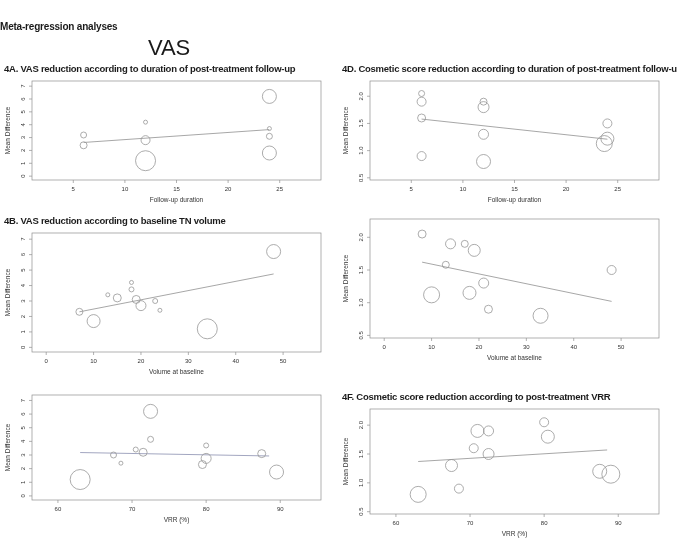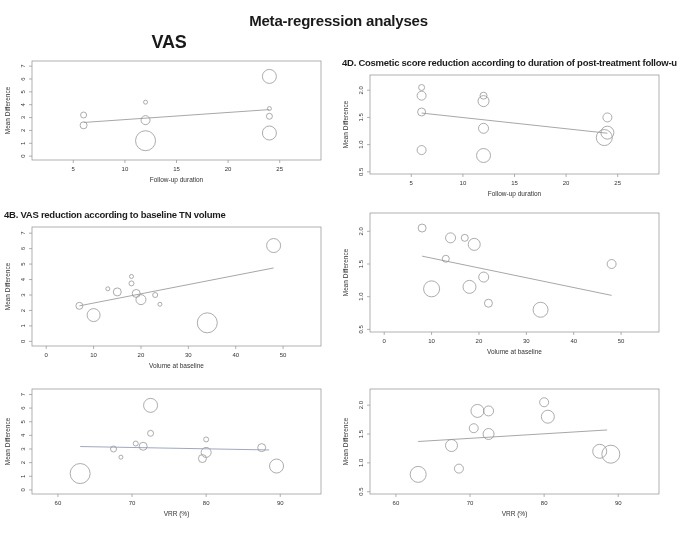--- a/index.html
+++ b/index.html
@@ -1,38 +1,39 @@
 <!DOCTYPE html>
 <html><head>
 <meta charset="utf-8">
 <style>
   html,body{margin:0;padding:0;background:#ffffff;}
   body{width:677px;height:538px;font-family:"Liberation Sans",sans-serif;color:#1a1a1a;overflow:hidden;}
   .fig{width:677px;height:538px;background:#fff;}
-  .fig-title{text-align:center;font-size:15px;font-weight:bold;padding-top:12px;height:18px;line-height:17px;letter-spacing:-0.2px;}
+  .fig-title{text-align:left;font-size:10px;font-weight:bold;padding-top:18px;height:18px;line-height:17px;letter-spacing:-0.2px;}
   .col-headers{display:grid;grid-template-columns:338px 339px;height:26px;}
-  .col-header{text-align:center;font-size:18px;font-weight:bold;line-height:24px;letter-spacing:-0.2px;}
+  .col-header{text-align:center;font-size:22px;font-weight:normal;line-height:24px;letter-spacing:-0.2px;}
   .panels{display:grid;grid-template-columns:338px 339px;grid-template-rows:152px 176px 160px;}
   .panel{overflow:hidden;}
   .panel-title{font-size:9.5px;font-weight:bold;color:#1c1c1c;margin:1px 0 0 4px;white-space:nowrap;letter-spacing:-0.25px;height:13px;line-height:12px;}
   .plot-host{display:block;margin-left:2px;}
   svg text{font-family:"Liberation Sans",sans-serif;}
 </style>
 </head>
 <body>
 
 <div class="fig">
   <div class="fig-title">Meta-regression analyses</div>
 
   <div class="col-headers">
     <div class="col-header">VAS</div>
   </div>
 
   <div class="panels">
     <div class="panel">
+      <div class="panel-title">4A. VAS reduction according to duration of post-treatment follow-up</div>
       <div class="plot-host"><svg width="332" height="132" viewBox="0 0 332 132">
             <rect x="30" y="5" width="289" height="99" fill="none" stroke="#8f8f8f" stroke-width="0.7"></rect>
             <line x1="71.28571428571428" y1="104" x2="71.28571428571428" y2="107" stroke="#8f8f8f" stroke-width="0.7"></line>
             <text x="71.28571428571428" y="115" text-anchor="middle" font-size="6px" fill="#333333">5</text>
             <line x1="122.89285714285715" y1="104" x2="122.89285714285715" y2="107" stroke="#8f8f8f" stroke-width="0.7"></line>
             <text x="122.89285714285715" y="115" text-anchor="middle" font-size="6px" fill="#333333">10</text>
             <line x1="174.5" y1="104" x2="174.5" y2="107" stroke="#8f8f8f" stroke-width="0.7"></line>
             <text x="174.5" y="115" text-anchor="middle" font-size="6px" fill="#333333">15</text>
             <line x1="226.10714285714286" y1="104" x2="226.10714285714286" y2="107" stroke="#8f8f8f" stroke-width="0.7"></line>
             <text x="226.10714285714286" y="115" text-anchor="middle" font-size="6px" fill="#333333">20</text>
@@ -232,20 +233,21 @@
             <circle cx="148.56410256410254" cy="21.363636363636367" r="7" fill="none" stroke="#979797" stroke-width="0.8"></circle>
             <circle cx="148.56410256410254" cy="49.31818181818181" r="3" fill="none" stroke="#979797" stroke-width="0.8"></circle>
             <circle cx="204.14102564102564" cy="55.45454545454545" r="2.5" fill="none" stroke="#979797" stroke-width="0.8"></circle>
             <circle cx="204.14102564102564" cy="68.4090909090909" r="5" fill="none" stroke="#979797" stroke-width="0.8"></circle>
             <circle cx="200.43589743589743" cy="74.54545454545455" r="4" fill="none" stroke="#979797" stroke-width="0.8"></circle>
             <circle cx="259.71794871794873" cy="63.63636363636365" r="4" fill="none" stroke="#979797" stroke-width="0.8"></circle>
             <circle cx="274.53846153846155" cy="82.04545454545455" r="7" fill="none" stroke="#979797" stroke-width="0.8"></circle>
           </svg></div>
     </div>
     <div class="panel">
+      <div class="panel-title">4F. Cosmetic score reduction according to post-treatment VRR</div>
       <div class="plot-host"><svg width="332" height="138" viewBox="0 0 332 138">
             <rect x="30" y="5" width="289" height="105" fill="none" stroke="#8f8f8f" stroke-width="0.7"></rect>
             <line x1="55.93589743589743" y1="110" x2="55.93589743589743" y2="113" stroke="#8f8f8f" stroke-width="0.7"></line>
             <text x="55.93589743589743" y="121" text-anchor="middle" font-size="6px" fill="#333333">60</text>
             <line x1="130.03846153846155" y1="110" x2="130.03846153846155" y2="113" stroke="#8f8f8f" stroke-width="0.7"></line>
             <text x="130.03846153846155" y="121" text-anchor="middle" font-size="6px" fill="#333333">70</text>
             <line x1="204.14102564102564" y1="110" x2="204.14102564102564" y2="113" stroke="#8f8f8f" stroke-width="0.7"></line>
             <text x="204.14102564102564" y="121" text-anchor="middle" font-size="6px" fill="#333333">80</text>
             <line x1="278.2435897435897" y1="110" x2="278.2435897435897" y2="113" stroke="#8f8f8f" stroke-width="0.7"></line>
             <text x="278.2435897435897" y="121" text-anchor="middle" font-size="6px" fill="#333333">90</text>

